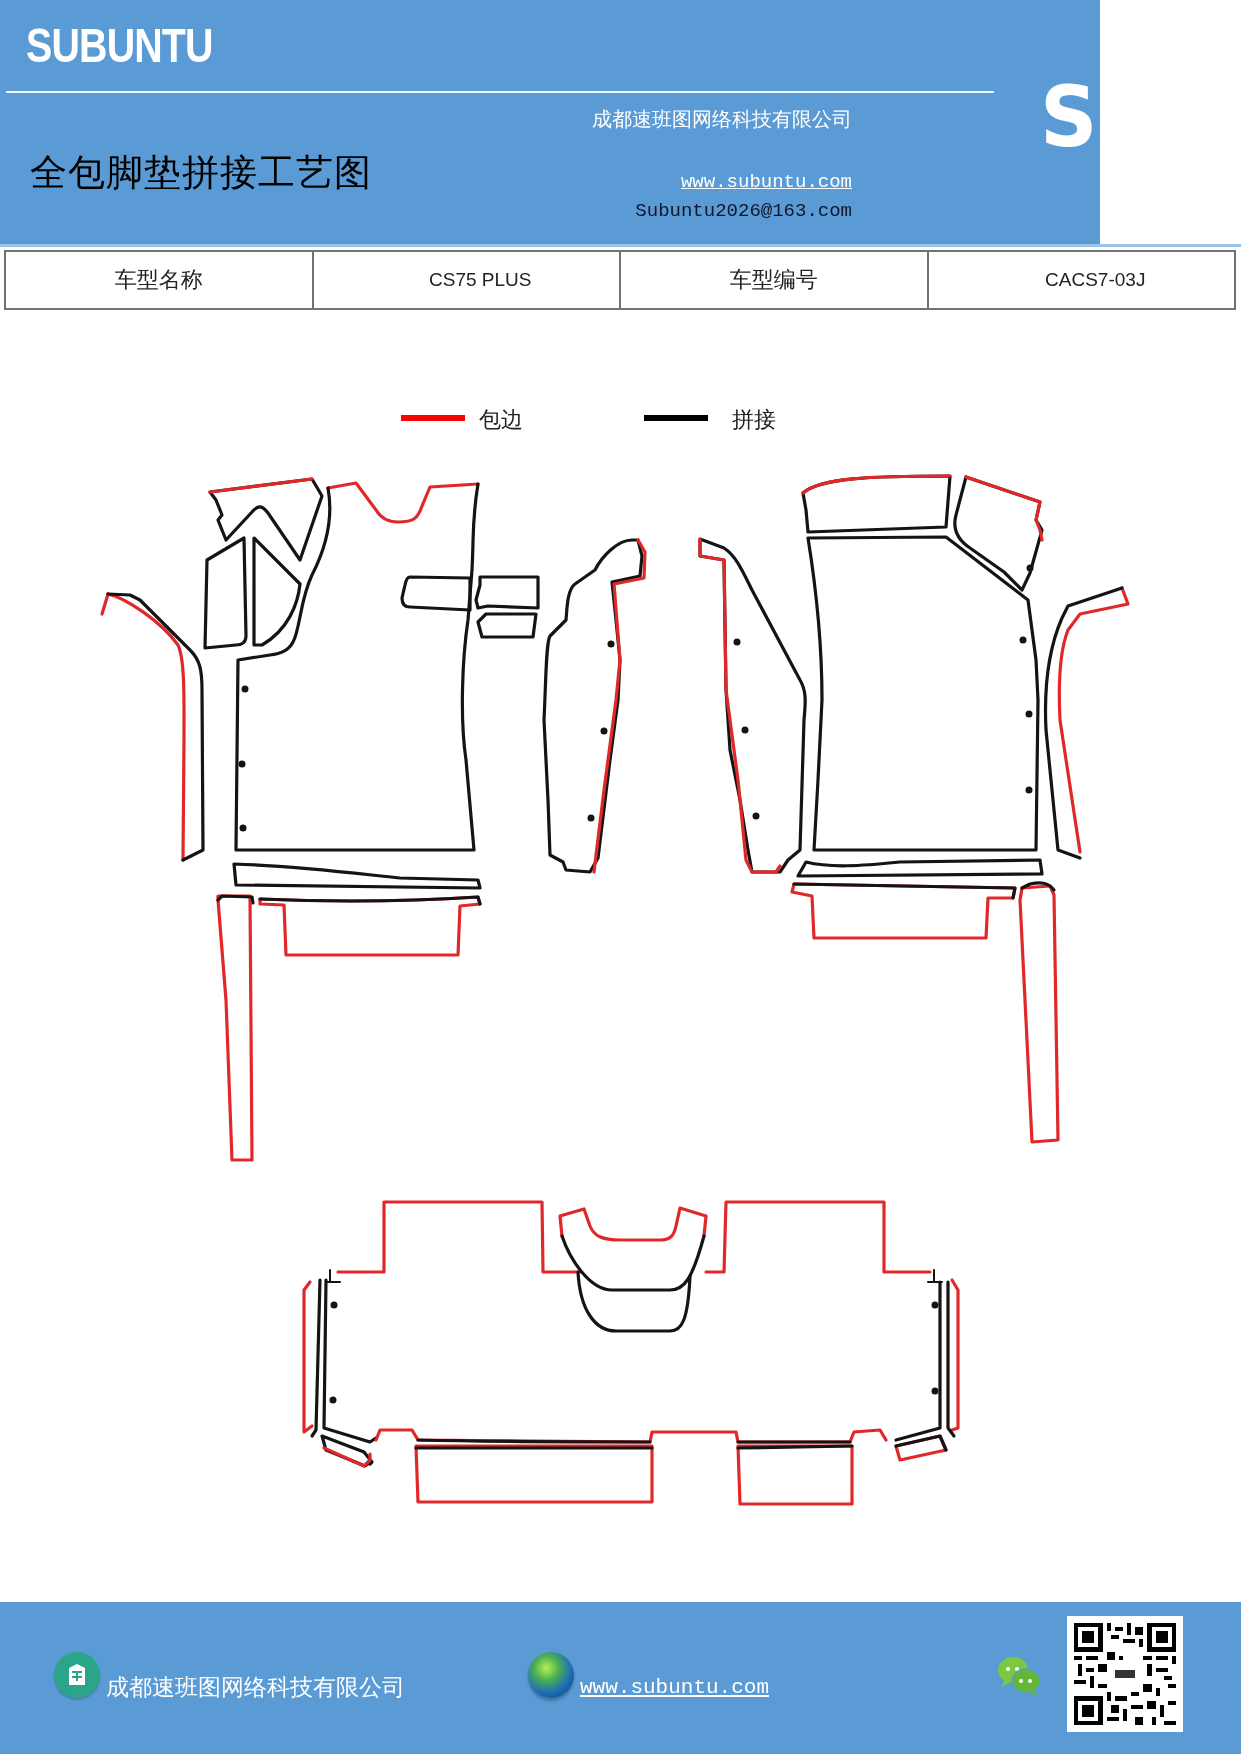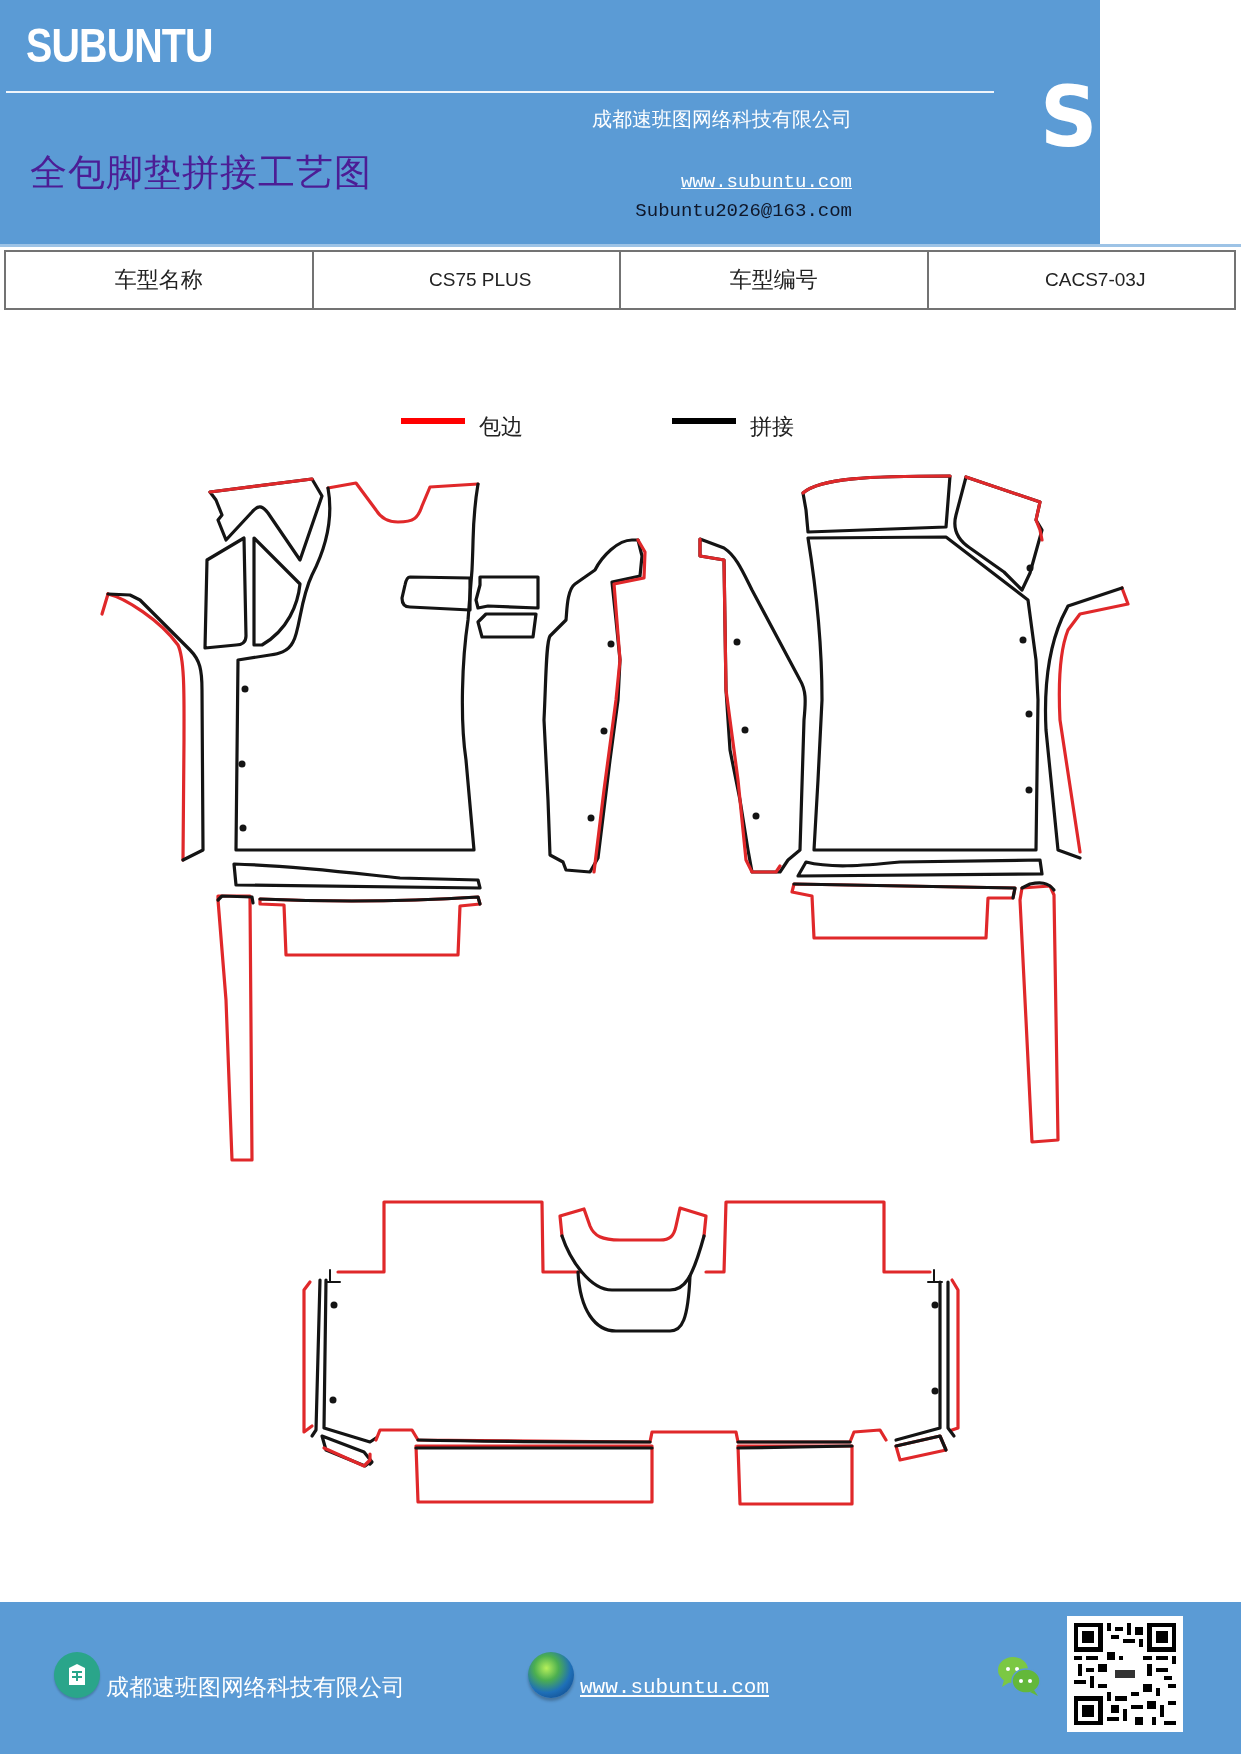--- a/index.html
+++ b/index.html
@@ -3,39 +3,39 @@
 <meta charset="utf-8">
 <style>
   * { box-sizing: border-box; margin: 0; padding: 0; }
   html, body { width: 1241px; height: 1754px; background: #ffffff; overflow: hidden; }
   body { position: relative; font-family: "DejaVu Sans", sans-serif; }
 
   
   .header { position: absolute; left: 0; top: 0; width: 1100px; height: 246px; background: #5b9bd5; }
   .brand { position: absolute; left: 26px; top: 18px; font-family: "Liberation Sans", sans-serif; font-weight: bold; font-size: 48px; color: #ffffff; letter-spacing: -1px; transform: scaleX(0.82); transform-origin: left top; }
   .header-rule { position: absolute; left: 6px; top: 91px; width: 988px; height: 2px; background: #ffffff; opacity: 0.9; }
-  .doc-title { position: absolute; left: 30px; top: 148px; font-family: "DejaVu Serif", serif; font-size: 37px; color: #4c1d95; letter-spacing: 1px; }
+  .doc-title { position: absolute; left: 30px; top: 148px; font-family: "DejaVu Serif", serif; font-size: 37px; color: #000000; letter-spacing: 1px; }
   .company { position: absolute; right: 248px; top: 106px; font-family: "DejaVu Serif", serif; font-size: 20px; color: #ffffff; text-align: right; }
   .website { position: absolute; right: 248px; top: 171px; font-family: "Liberation Mono", monospace; font-size: 19px; color: #ffffff; text-decoration: underline; }
   .email { position: absolute; right: 248px; top: 200px; font-family: "Liberation Mono", monospace; font-size: 19px; color: #0f172a; }
   .sop { position: absolute; left: 1040px; top: 68px; font-family: "DejaVu Sans", sans-serif; font-weight: bold; font-size: 84px; color: #ffffff; letter-spacing: 2px; transform: scaleX(0.95); transform-origin: left top; }
   .header-bottom { position: absolute; left: 0; top: 244px; width: 1241px; height: 3px; background: #9dc3e6; }
 
   
   .info-table { position: absolute; left: 4px; top: 250px; width: 1232px; border-collapse: collapse; }
   .info-table td { border: 2px solid #737373; height: 58px; text-align: center; vertical-align: middle; width: 25%; color: #222; }
   .info-table td.label { font-family: "DejaVu Serif", serif; font-size: 22px; font-weight: normal; }
   .info-table td.value { font-family: "Liberation Sans", sans-serif; font-size: 19px; padding-left: 28px; }
   .info-table td.value.big { font-size: 22px; }
 
   
   .legend { position: absolute; top: 400px; left: 0; width: 1241px; height: 40px; }
   .legend-item { position: absolute; top: 0; display: flex; align-items: center; }
   .legend-line { width: 64px; height: 6px; margin-right: 14px; }
-  .legend-label { font-family: Liberation Sans, sans-serif; font-size: 22px; color: #222; margin-top: 12px; }
+  .legend-label { font-family: Liberation Sans, sans-serif; font-size: 22px; color: #222; margin-top: 5px; }
 
   
   .diagram { position: absolute; left: 0; top: 440px; width: 1241px; height: 1140px; }
   .diagram svg { width: 100%; height: 100%; }
 
   
   .footer { position: absolute; left: 0; top: 1602px; width: 1241px; height: 152px; background: #5b9bd5; }
   .footer-company-icon { position: absolute; left: 54px; top: 50px; width: 46px; height: 46px; border-radius: 50%; background: #2aa58a; box-shadow: 0 2px 2px rgba(0,0,0,0.2); }
   .footer-company { position: absolute; left: 106px; top: 70px; font-family: "DejaVu Serif", serif; font-size: 23px; color: #ffffff; }
   .footer-globe { position: absolute; left: 528px; top: 50px; width: 46px; height: 46px; border-radius: 50%; background: radial-gradient(circle at 40% 35%, #b6f05a 0%, #4caf50 30%, #1e6fb8 60%, #0b3a78 100%); box-shadow: 0 3px 3px rgba(0,0,0,0.25); }
@@ -66,21 +66,21 @@
     <td class="value">CACS7-03J</td>
   </tr>
 </tbody>
   </table>
 
 <div class="legend">
   <div class="legend-item" style="left:401px;">
     <div class="legend-line" style="background:#ff0000;"></div>
     <span class="legend-label">包边</span>
   </div>
-  <div class="legend-item" style="left:672px;">
+  <div class="legend-item" style="left:644px;gap:10px;">
     <div class="legend-line" style="background:#000000;"></div>
     <span class="legend-label">拼接</span>
   </div>
 </div>
 
 <div class="diagram">
   <svg viewBox="0 440 1241 1140" xmlns="http://www.w3.org/2000/svg" fill="none" stroke-width="3.2" stroke-linejoin="round" stroke-linecap="round">
     <g>
       <path d="M108,594 C125,598 160,620 178,645 C185,660 184,700 184,740 L183,860" stroke="#e0282a"></path>
       <path d="M108,594 L102,614" stroke="#e0282a"></path>

